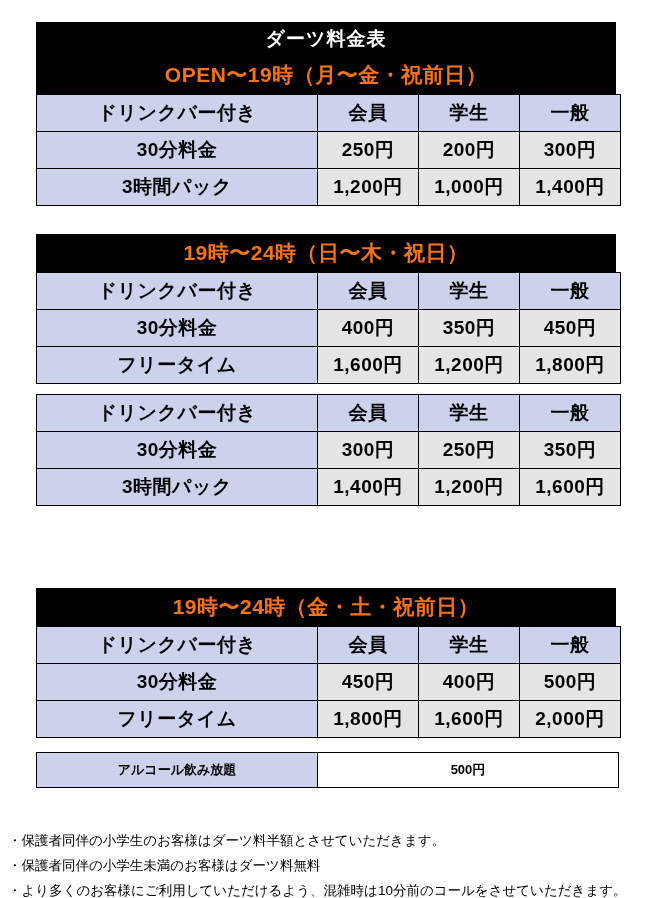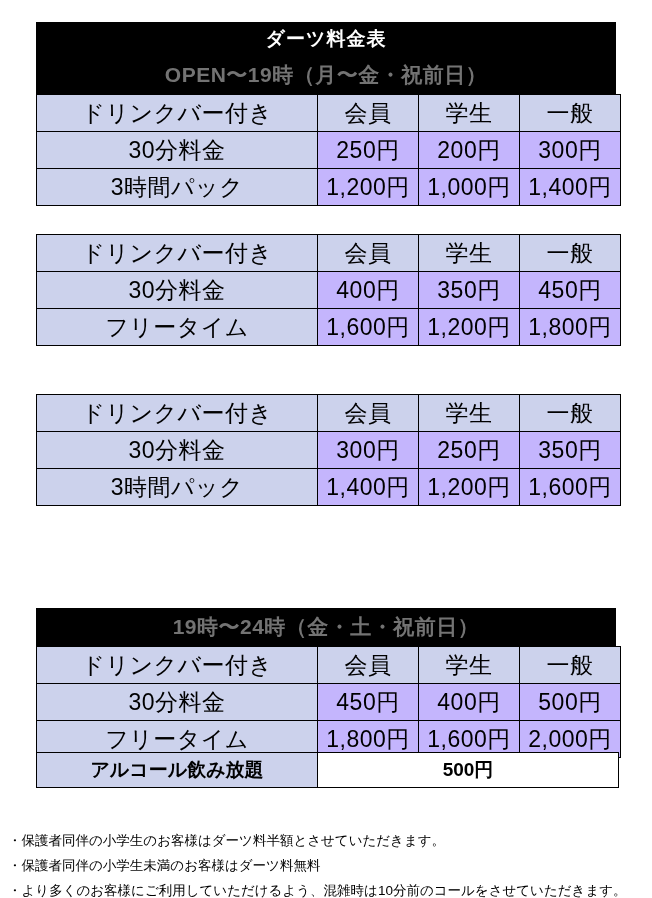--- a/index.html
+++ b/index.html
@@ -29,29 +29,29 @@
   }
   table.price {
     border-collapse: collapse;
     width: 580px;
     table-layout: fixed;
   }
   table.price td, table.price th {
     border: 1px solid #000000;
     text-align: center;
     vertical-align: middle;
-    font-weight: normal;
+    font-weight: bold;
     padding: 0;
     height: 36px;
-    font-size: 23px;
+    font-size: 19px;
     letter-spacing: 0.5px;
   }
   .hdr-black {
     background: #000000;
-    color: #737373;
+    color: #f97316;
     border: 1px solid #000000;
     height: 32px;
     font-size: 19px;
     font-weight: bold;
     text-align: center;
     line-height: 32px;
     letter-spacing: 0.5px;
   }
   .hdr-black.tall {
     height: 36px;
@@ -65,35 +65,35 @@
     font-weight: bold;
     text-align: center;
     height: 34px;
     line-height: 34px;
     letter-spacing: 1px;
   }
   .lav {
     background: #ccd2ec;
   }
   .white {
-    background: #c4b5fd;
+    background: #e5e5e5;
   }
   .col-label { width: 280px; }
   .col-v { width: 100px; }
   .alcohol-table {
     border-collapse: collapse;
     width: 580px;
     table-layout: fixed;
   }
   .alcohol-table td {
     border: 1px solid #000000;
     text-align: center;
     vertical-align: middle;
     font-weight: bold;
-    font-size: 19px;
+    font-size: 13px;
     height: 34px;
     padding: 0;
   }
   .al-label { width: 280px; background: #ccd2ec; }
   .al-price { width: 300px; background: #ffffff; }
   .notes {
     position: absolute;
     left: 8px;
     width: 640px;
     font-size: 13.5px;
@@ -131,20 +131,21 @@
         <td class="lav col-label">3時間パック</td>
         <td class="white col-v">1,200円</td>
         <td class="white col-v">1,000円</td>
         <td class="white col-v">1,400円</td>
       </tr>
     </tbody>
       </table>
   </div>
 
   <div class="block" style="top:234px;">
+    <div class="hdr-black tall">19時〜24時（日〜木・祝日）</div>
     <table class="price">
       <tbody>
           <tr>
         <td class="lav col-label">ドリンクバー付き</td>
         <td class="lav col-v">会員</td>
         <td class="lav col-v">学生</td>
         <td class="lav col-v">一般</td>
       </tr>
       <tr>
         <td class="lav col-label">30分料金</td>
@@ -180,21 +181,21 @@
       <tr>
         <td class="lav col-label">3時間パック</td>
         <td class="white col-v">1,400円</td>
         <td class="white col-v">1,200円</td>
         <td class="white col-v">1,600円</td>
       </tr>
     </tbody>
       </table>
   </div>
 
-  <div class="block" style="top:588px;margin-top:20px;">
+  <div class="block" style="top:588px;">
     <div class="hdr-black tall">19時〜24時（金・土・祝前日）</div>
     <table class="price">
       <tbody>
           <tr>
         <td class="lav col-label">ドリンクバー付き</td>
         <td class="lav col-v">会員</td>
         <td class="lav col-v">学生</td>
         <td class="lav col-v">一般</td>
       </tr>
       <tr>

